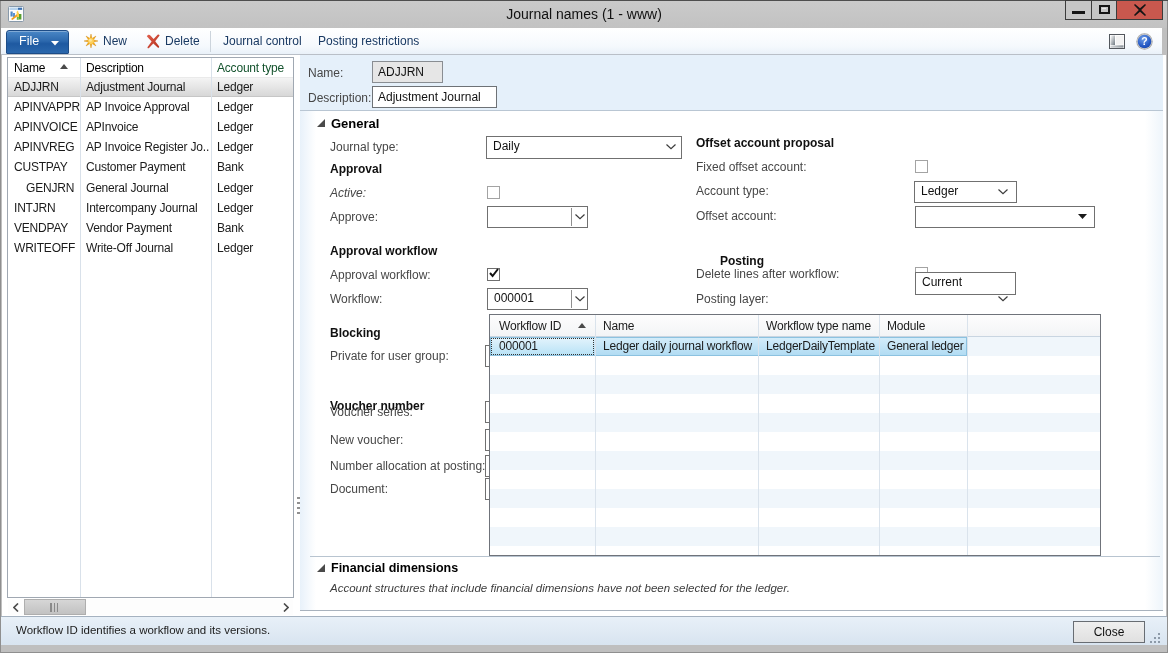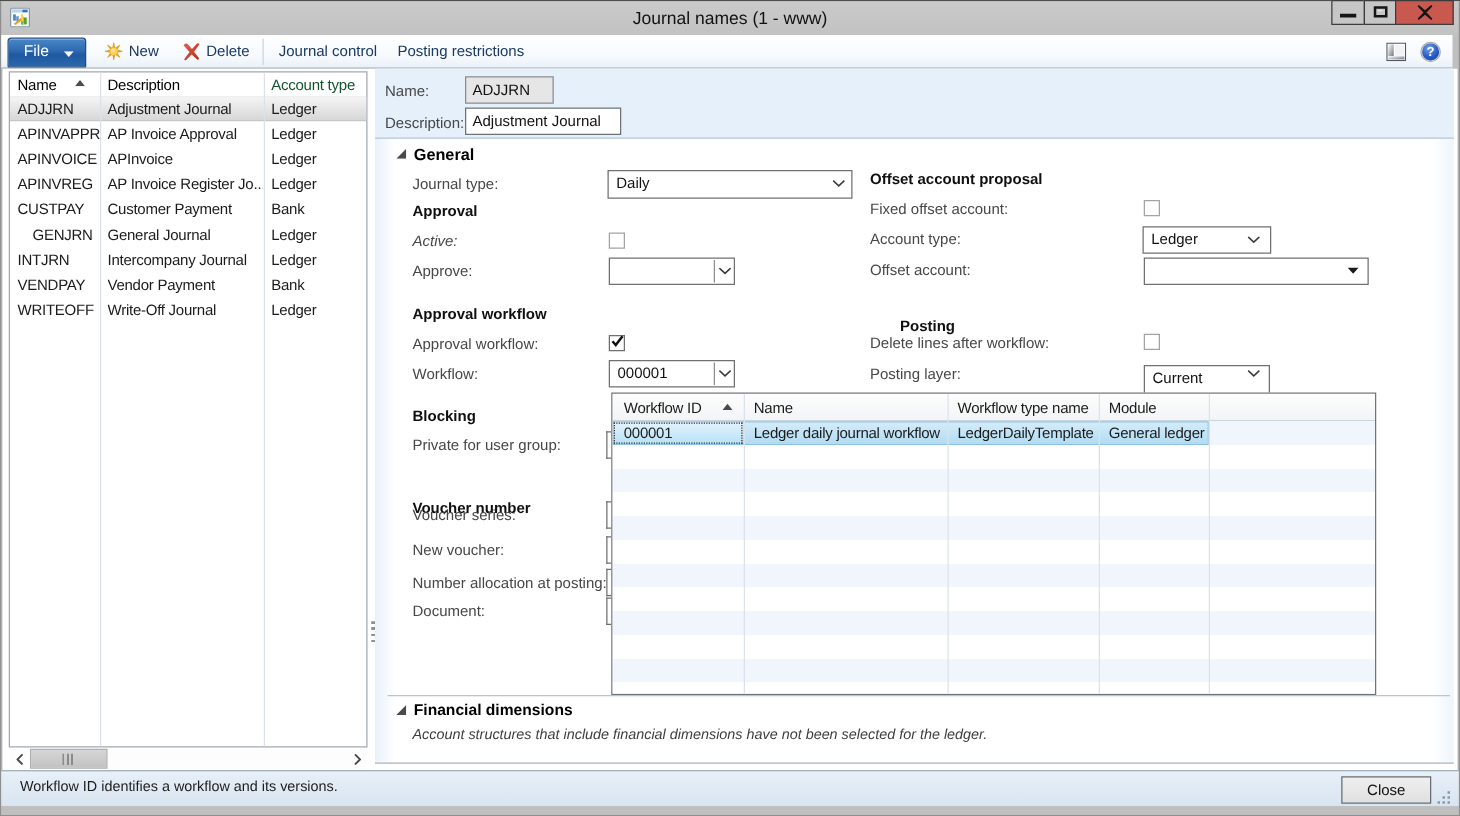--- a/index.html
+++ b/index.html
@@ -229,21 +229,21 @@
 <div class="lbl" style="left:696px;top:209px;">Offset account:</div>
 <div class="sel" style="left:915px;top:206px;width:180px;height:22px;"></div>
 <svg class="abs" style="left:1078px;top:214px;" width="9" height="5" viewBox="0 0 9 5">
     <path d="M0 0 L9 0 L4.5 5 Z" fill="#1a1a1a"></path>
   </svg>
 
 <div class="bh" style="left:696px;top:254px;margin-left:24px;">Posting</div>
 <div class="lbl" style="left:696px;top:267px;">Delete lines after workflow:</div>
 <div class="chk" style="left:915px;top:267px;"></div>
 <div class="lbl" style="left:696px;top:292px;">Posting layer:</div>
-<div class="sel" style="left:915px;top:292px;width:101px;height:34px;">Current</div>
+<div class="sel" style="left:915px;top:272px;width:101px;height:23px;">Current</div>
 <svg class="abs" style="left:998px;top:296px;" width="10" height="6" viewBox="0 0 10 6">
     <path d="M0.5 0.5 L5 4.7 L9.5 0.5" fill="none" stroke="#3c3c3c" stroke-width="1.2"></path>
   </svg>
 
 <div class="abs" style="left:489px;top:314px;width:612px;height:242px;background:#fff;border:1px solid #6f737a;overflow:hidden;">
 
   <div class="abs" style="left:0;top:0;width:610px;height:22px;background:linear-gradient(#fdfdfd,#f3f4f6);border-bottom:1px solid #c9d5e1;"></div>
   <div class="cell" style="left:9px;top:2px;line-height:19px;">Workflow ID</div>
   <svg class="abs" style="left:88px;top:8px;" width="8" height="5" viewBox="0 0 8 5">
       <path d="M4 0 L8 5 L0 5 Z" fill="#4a4a4a"></path>

